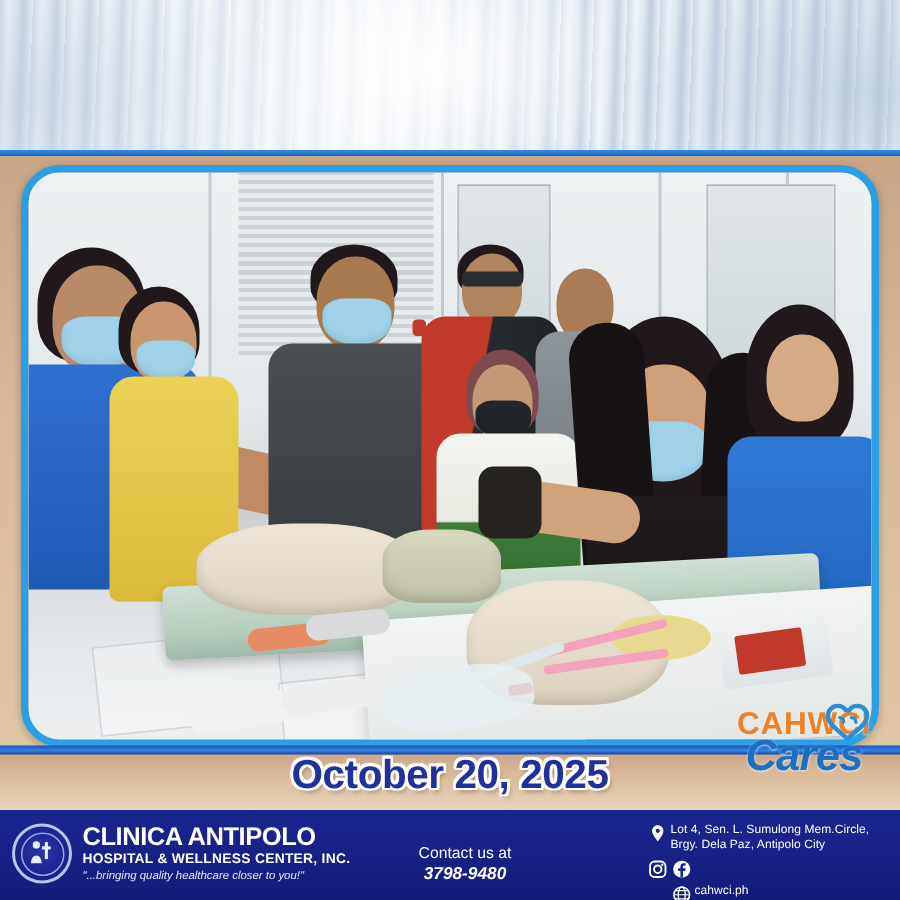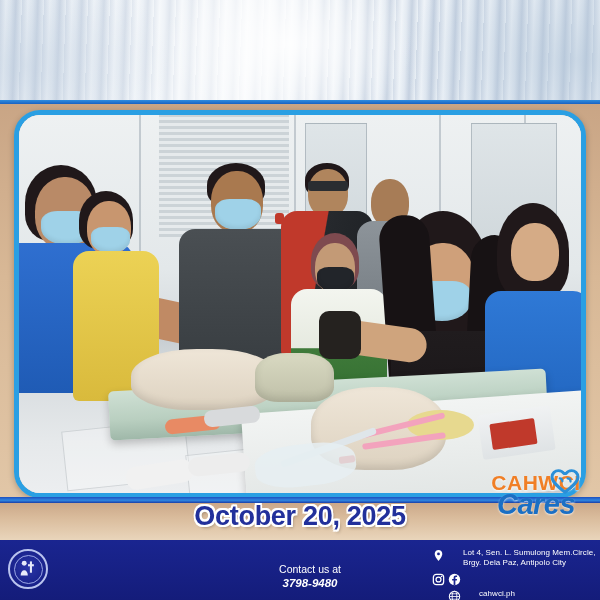--- a/index.html
+++ b/index.html
@@ -130,21 +130,21 @@
   .brand-txt{ color:#fff; }
   .brand-l1{ font-size:17px; font-weight:bold; letter-spacing:-.3px; line-height:1.05; }
   .brand-l2{ font-size:9.2px; font-weight:bold; letter-spacing:.2px; line-height:1.25; }
   .brand-l3{ font-size:7.6px; font-style:italic; line-height:1.3; color:#e4e7f6; }
 
   .contact{ position:absolute; left:258px; top:22px; color:#fff; text-align:center; width:104px; }
   .contact-lbl{ font-size:10.5px; line-height:1.35; }
   .contact-num{ font-size:11.5px; font-weight:bold; font-style:italic; line-height:1.35; }
 
   .info{ position:absolute; left:432px; top:8px; width:164px; color:#fff; }
-  .info-row{ display:flex; align-items:flex-start; gap:18px; margin-bottom:3px; }
+  .info-row{ display:flex; align-items:flex-start; gap:2px; margin-bottom:3px; }
   .info-icons{ display:flex; gap:3px; flex:0 0 auto; padding-top:1px; }
   .ico{ width:13px; height:13px; flex:0 0 auto; }
   .info-txt{ font-size:8px; line-height:1.3; letter-spacing:.05px; }
 
   .edge-top{ position:absolute; left:0; top:100px; width:600px; height:4px;
     background:linear-gradient(180deg,#2f8ee0,#1a62c2); z-index:5; }
 </style>
 </head>
 <body>
 
@@ -284,20 +284,25 @@
 
     <div class="brand">
       <div class="seal">
         <div class="seal-ring"></div>
         <svg class="seal-fig" viewBox="0 0 20 18">
           <circle cx="6" cy="4" r="2.6" fill="#e8ebfa"></circle>
           <path d="M2.2 17c0-3.4 1.7-5.6 3.8-5.6S9.8 13.6 9.8 17z" fill="#e8ebfa"></path>
           <rect x="12" y="2" width="2.2" height="12" fill="#e8ebfa"></rect>
           <rect x="10" y="5" width="6.2" height="2.2" fill="#e8ebfa"></rect>
         </svg>
+      </div>
+      <div class="brand-txt">
+        <div class="brand-l1">CLINICA ANTIPOLO</div>
+        <div class="brand-l2">HOSPITAL &amp; WELLNESS CENTER, INC.</div>
+        <div class="brand-l3">"...bringing quality healthcare closer to you!"</div>
       </div>
     </div>
 
     <div class="contact">
       <div class="contact-lbl">Contact us at</div>
       <div class="contact-num">3798-9480</div>
     </div>
 
     <div class="info">
 

